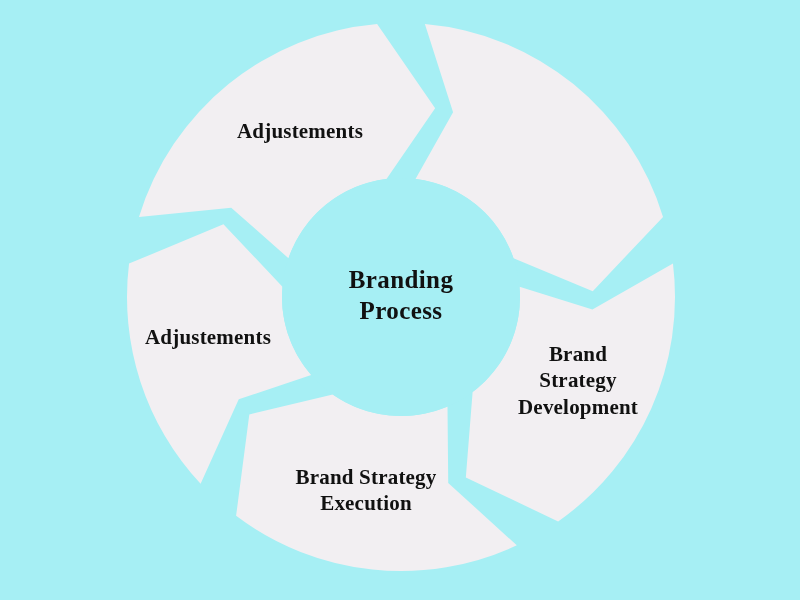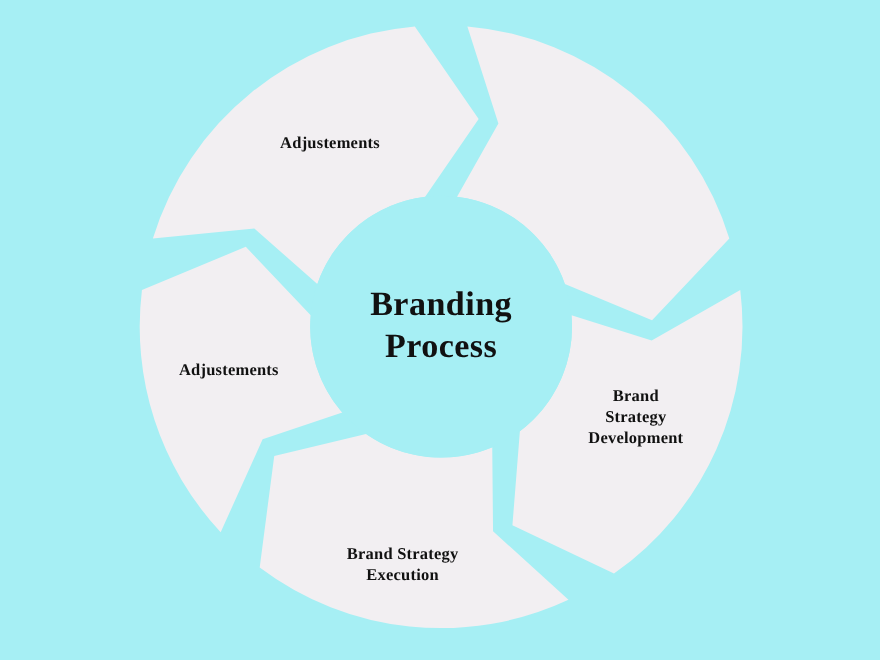--- a/index.html
+++ b/index.html
@@ -26,38 +26,38 @@
     top: 0;
     width: 800px;
     height: 600px;
     display: block;
   }
   .seg-label {
     position: absolute;
     color: #111111;
     font-family: "Liberation Serif", "DejaVu Serif", serif;
     font-weight: bold;
-    font-size: 15px;
+    font-size: 21px;
     line-height: 1.25;
     letter-spacing: 0.2px;
     text-align: center;
     white-space: pre-line;
     transform: translate(-50%, -50%);
     pointer-events: none;
     user-select: none;
   }
   #center-title {
     position: absolute;
     left: 401px;
     top: 295px;
     transform: translate(-50%, -50%);
     color: #111111;
     font-family: "Liberation Serif", "DejaVu Serif", serif;
     font-weight: bold;
-    font-size: 31px;
+    font-size: 25px;
     line-height: 1.22;
     letter-spacing: 0.4px;
     text-align: center;
     white-space: pre-line;
     user-select: none;
   }
 </style>
 </head>
 <body>
 
@@ -74,18 +74,18 @@
       </g>
     <circle id="hub-circle" cx="401" cy="297" r="119" fill="#a6eff4"></circle>
   </svg>
 
   <div id="center-title">Branding
 Process</div>
 
   <div class="seg-label" id="label-1" style="left: 578px; top: 380px;">Brand
 Strategy
 Development</div>
-  <div class="seg-label" id="label-2" style="left: 366px; top: 490px; margin-top: 24px;">Brand Strategy
+  <div class="seg-label" id="label-2" style="left: 366px; top: 490px;">Brand Strategy
 Execution</div>
   <div class="seg-label" id="label-3" style="left: 208px; top: 337px;">Adjustements</div>
   <div class="seg-label" id="label-4" style="left: 300px; top: 131px;">Adjustements</div>
 
 </div>
 
 </body></html>

